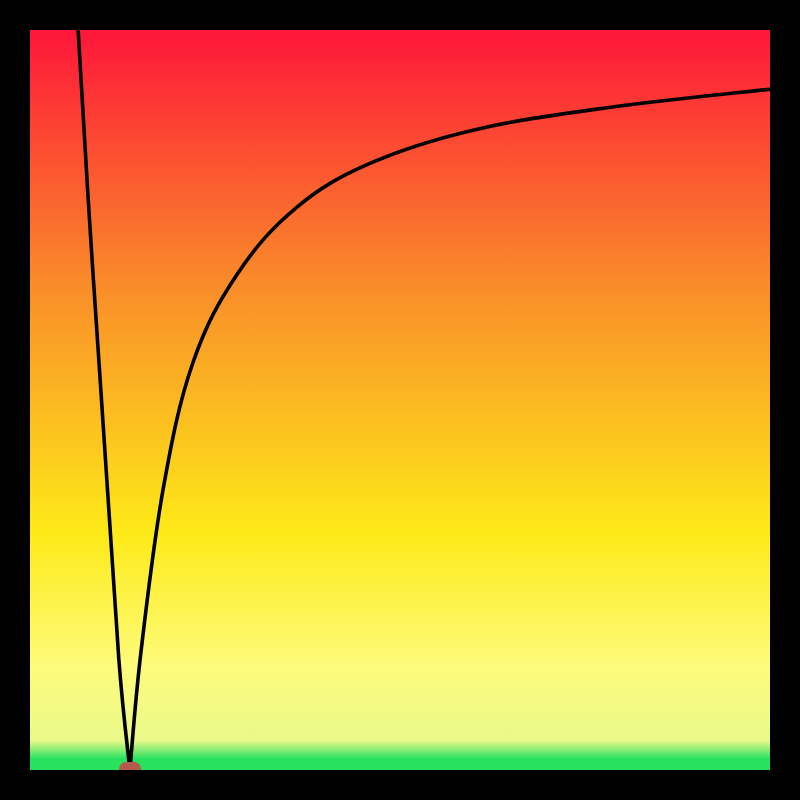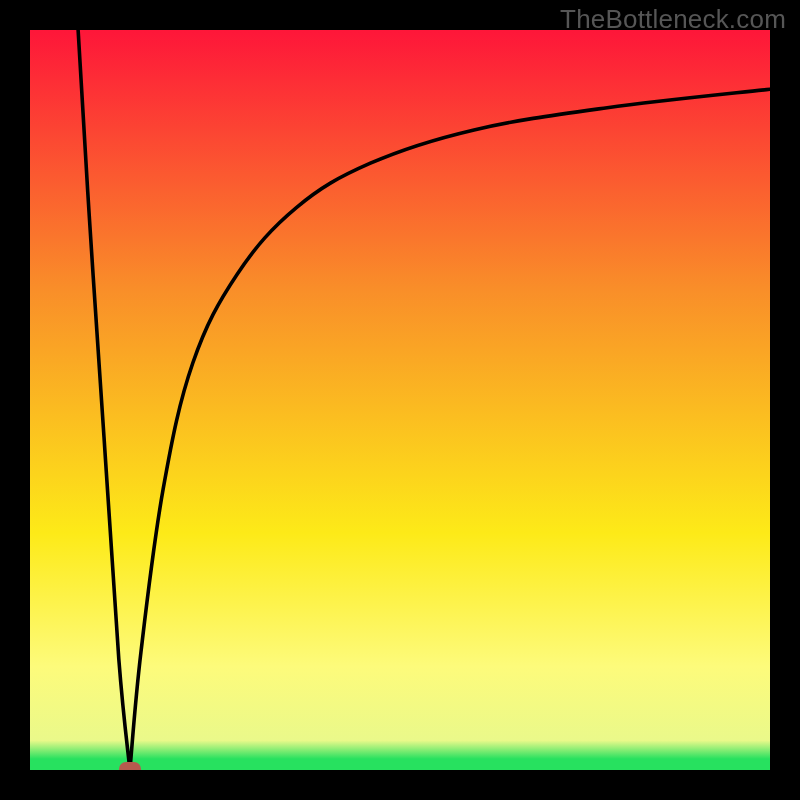--- a/index.html
+++ b/index.html
@@ -52,21 +52,20 @@
     background: #b75a4e;
     border-radius: 7px;
     transform: translate(-50%, -50%);
     z-index: 3;
   }
 </style>
 </head>
 <body>
 
 <div class="outer">
-  <div class="watermark">TheBottleneck.com</div>
 
   <div class="plot-area">
     <svg class="gradient" viewBox="0 0 740 740" preserveAspectRatio="none">
       <defs>
         <linearGradient id="bg" x1="0" y1="0" x2="0" y2="1">
             <stop offset="0%" stop-color="#fe1639"></stop>
             <stop offset="35%" stop-color="#f98e29"></stop>
             <stop offset="68%" stop-color="#fdea18"></stop>
             <stop offset="86%" stop-color="#fdfb7b"></stop>
             <stop offset="96%" stop-color="#eaf98a"></stop>

